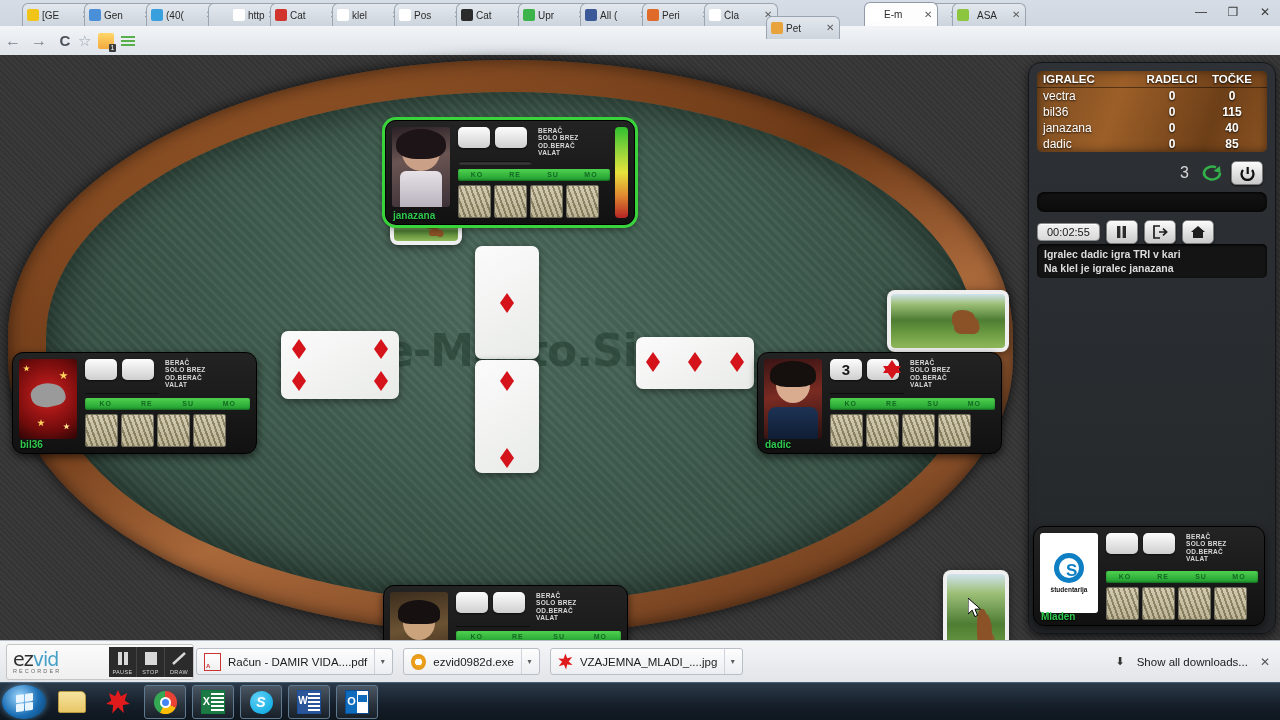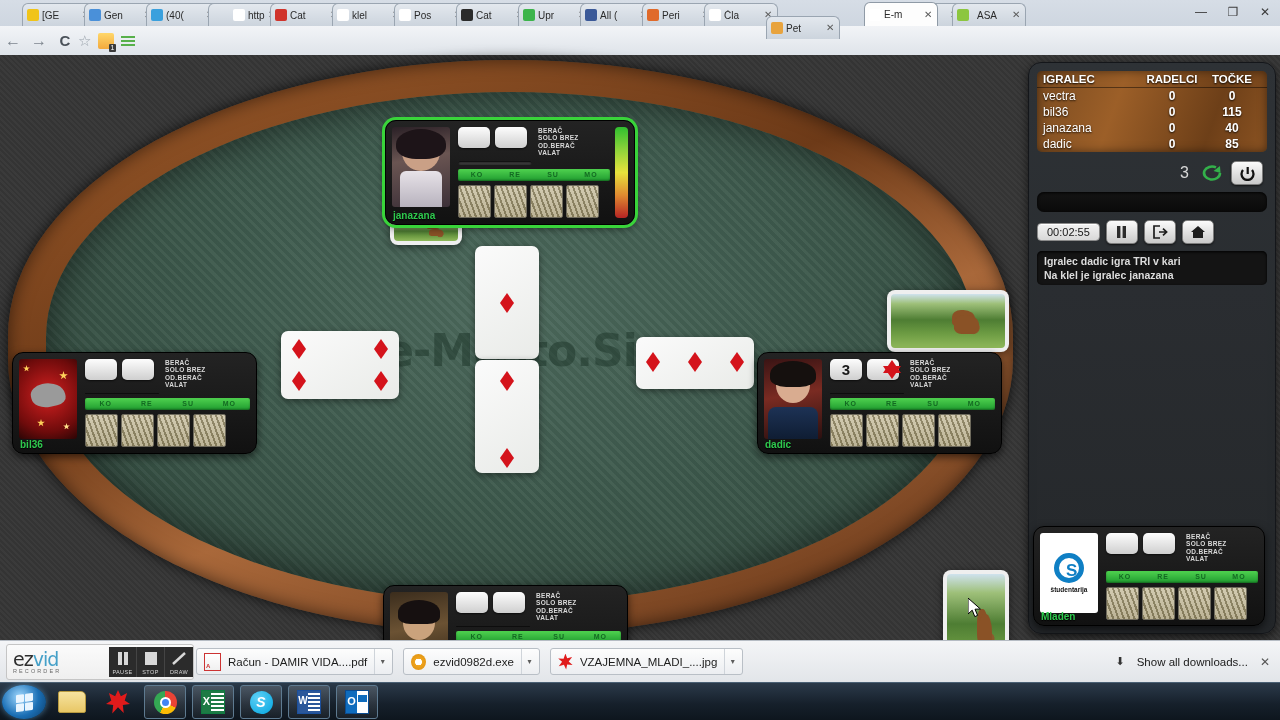--- a/index.html
+++ b/index.html
@@ -159,21 +159,21 @@
   .sqbtn{width:30px;height:22px;border-radius:5px;
     background:linear-gradient(#fbfbfb,#c9c9c9);border:1px solid #7c7c7c;
     display:flex;align-items:center;justify-content:center;
     box-shadow:0 1px 2px rgba(0,0,0,.6);margin-left:6px;}
   #progressbar{height:20px;border-radius:7px;margin-top:7px;
     background:linear-gradient(#141414,#0a0a0a);box-shadow:inset 0 1px 3px #000;}
   #timerrow{display:flex;align-items:center;margin-top:8px;gap:6px;}
   #clock{background:linear-gradient(#f3f3f3,#d8d8d8);border:1px solid #8a8a8a;
     border-radius:4px;padding:2px 9px;font-size:11px;color:#161616;
     font-family:"Liberation Sans",sans-serif;box-shadow:inset 0 1px 0 #fff;}
-  #msgbox{margin-top:7px;background:#141414;border-radius:5px;padding:3px 7px;
+  #msgbox{background:#141414;border-radius:5px;padding:3px 7px;
     box-shadow:inset 0 1px 3px #000;}
   #msgbox div{font-size:10.5px;color:#dcdcdc;line-height:14px;font-weight:bold;}
   #chatlog{margin-top:4px;height:248px;background:linear-gradient(#2a2d31,#26292c);
     border-radius:5px;}
 
   
   #dlbar{position:absolute;left:0;top:640px;width:1280px;height:42px;
     background:linear-gradient(#f4f5f7,#e2e5e9);border-top:1px solid #b6bcc4;
     display:flex;align-items:center;padding-left:196px;box-sizing:border-box;gap:10px;}
   .dlitem{height:27px;background:linear-gradient(#fdfdfd,#eceef1);

